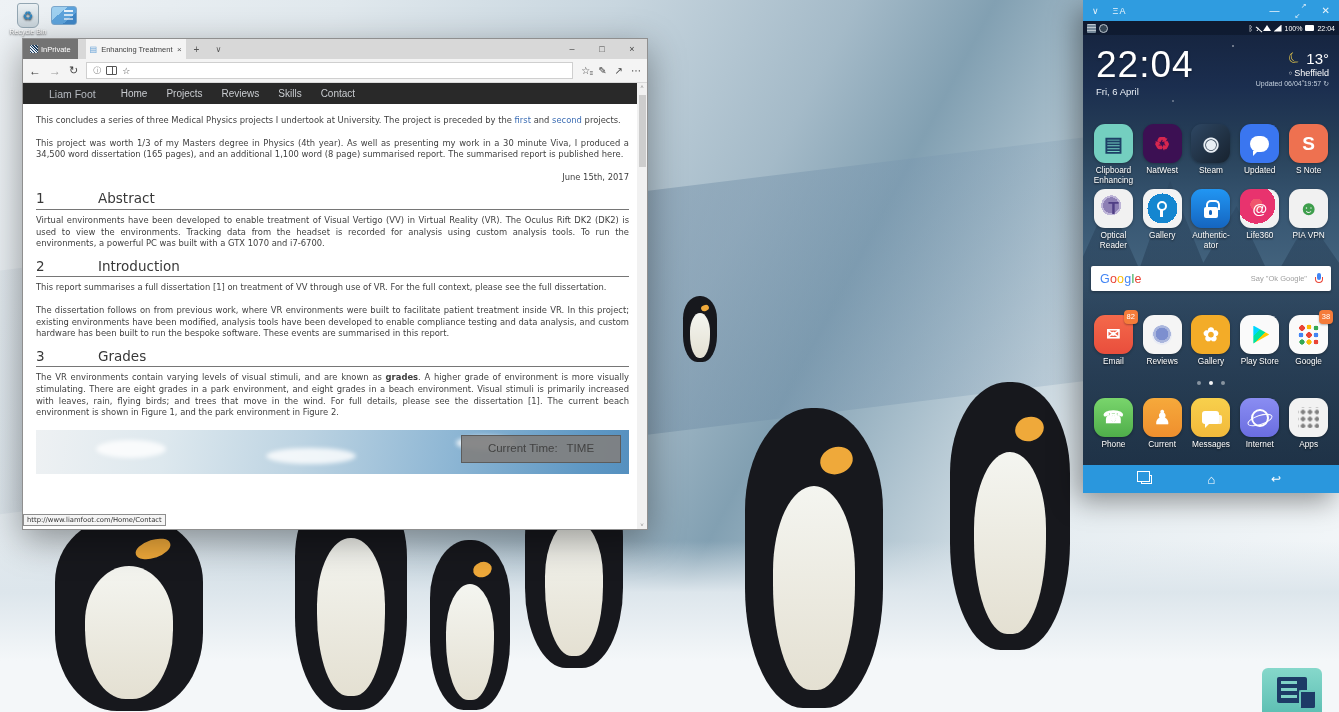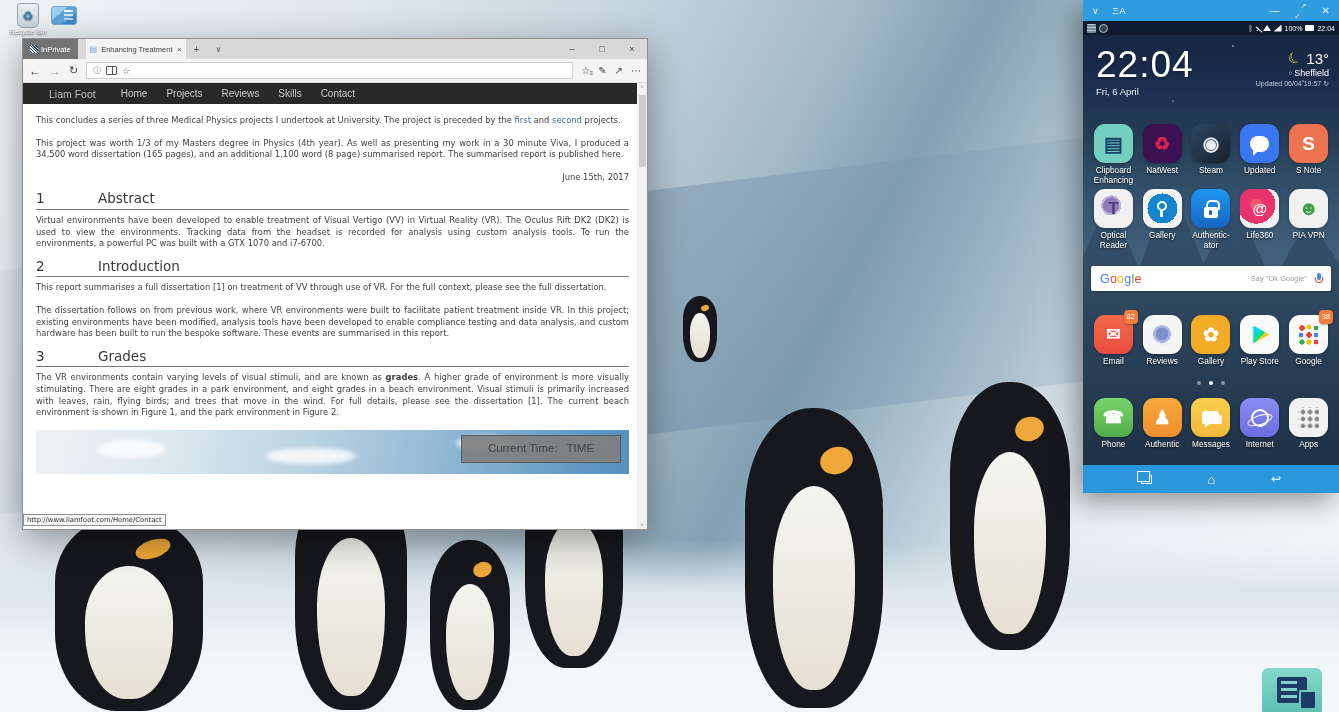--- a/index.html
+++ b/index.html
@@ -470,21 +470,21 @@
         <div class="app">
           <div class="app-ic" style="background: linear-gradient(rgb(121, 213, 108), rgb(79, 174, 74));">
             <span class="glyph" style="color: rgb(255, 255, 255); font-size: 17px;">☎</span>
           </div>
           <div class="app-label">Phone</div>
         </div>
         <div class="app">
           <div class="app-ic" style="background: linear-gradient(rgb(246, 169, 59), rgb(239, 143, 46));">
             <span class="glyph" style="color: rgb(255, 255, 255); font-size: 19px;">♟</span>
           </div>
-          <div class="app-label">Authentic</div>
+          <div class="app-label">Current</div>
         </div>
         <div class="app">
           <div class="app-ic shape-msg" style="background: linear-gradient(rgb(248, 208, 76), rgb(242, 185, 59));">
             <span class="glyph"></span>
           </div>
           <div class="app-label">Messages</div>
         </div>
         <div class="app">
           <div class="app-ic shape-planet" style="background: linear-gradient(rgb(138, 141, 242), rgb(106, 109, 224));">
             <span class="glyph"></span>

